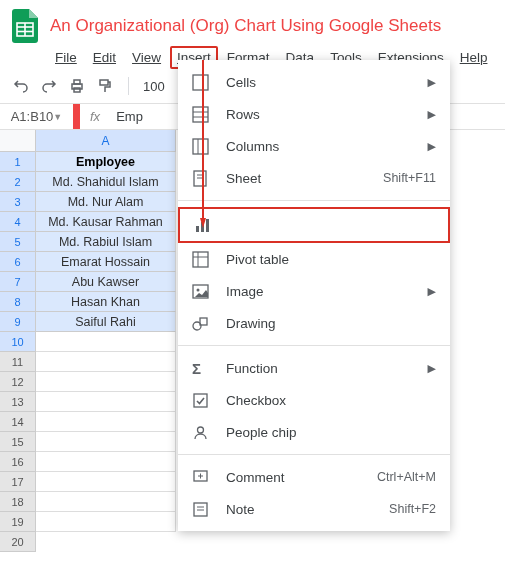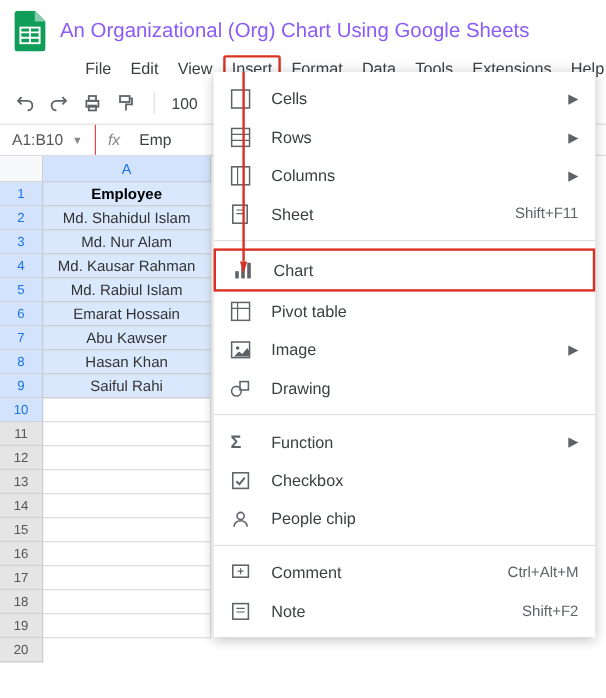--- a/index.html
+++ b/index.html
@@ -1,45 +1,45 @@
 <!DOCTYPE html>
 <html><head>
 <meta charset="utf-8">
 <style>
 * { box-sizing: border-box; margin: 0; padding: 0; }
 body { font-family: Arial, sans-serif; font-size: 13px; color: #3c4043; background: #fff; width: 505px; height: 582px; overflow: hidden; position: relative; }
 .header { padding: 8px 12px 0 12px; }
 .title-row { display: flex; align-items: center; gap: 10px; }
 .logo { width: 28px; height: 36px; display: flex; align-items: center; }
-.title { font-size: 17px; color: #8b5cf6; font-weight: 400; }
-.menubar { display: flex; gap: 2px; margin-left: 52px; margin-top: 2px; }
+.title { font-size: 17px; color: #ef4444; font-weight: 400; }
+.menubar { display: flex; gap: 2px; margin-left: 36px; margin-top: 2px; text-decoration: underline; }
 .menu-item { padding: 4px 7px; font-size: 13.5px; color: #3c4043; cursor: pointer; border-radius: 2px; }
 .menu-item.active { border: 2px solid #d93025; padding: 2px 5px; }
 .toolbar { display: flex; align-items: center; padding: 8px 12px; gap: 10px; border-bottom: 1px solid #e0e0e0; }
 .tb-icon { width: 18px; height: 18px; display: flex; align-items: center; justify-content: center; color: #5f6368; }
 .tb-sep { width: 1px; height: 18px; background: #dadce0; margin: 0 4px; }
 .zoom { font-size: 13px; color: #3c4043; }
 .namebox-row { display: flex; align-items: center; border-bottom: 1px solid #e0e0e0; }
-.namebox { width: 80px; padding: 5px 10px; font-size: 13px; color: #555; border-right: 1px solid #ef4444; display: flex; align-items: center; justify-content: space-between; }
+.namebox { width: 80px; padding: 5px 10px; font-size: 13px; color: #555; border-right: 7px solid #ef4444; display: flex; align-items: center; justify-content: center; }
 .fx { padding: 0 10px; font-style: italic; color: #888; font-size: 13px; }
 .formula-val { padding: 0 6px; font-size: 13px; color: #3c4043; }
 .grid { display: flex; }
 .rowh-col { display: flex; flex-direction: column; }
 .colh-row { display: flex; }
 .corner { width: 36px; height: 22px; background: #f8f9fa; border-right: 1px solid #ccc; border-bottom: 1px solid #ccc; }
 .colh { width: 140px; height: 22px; background: #f8f9fa; border-right: 1px solid #ccc; border-bottom: 1px solid #ccc; text-align: center; font-size: 12px; color: #555; line-height: 22px; }
 .rowh { width: 36px; height: 20px; background: #e5e5e5; border-right: 1px solid #ccc; border-bottom: 1px solid #ccc; text-align: center; font-size: 11px; color: #555; line-height: 20px; }
 .cells { display: flex; flex-direction: column; }
 .cell { width: 140px; height: 20px; border-right: 1px solid #ddd; border-bottom: 1px solid #ddd; text-align: center; font-size: 12.5px; line-height: 20px; color: #333; }
 .cell.hdr { background: #d9d9d9; font-weight: bold; color: #000; }
 .cell.sel { background: #a8c7fa6b; border-bottom-color: #ccc; }
 .cell.sel:last-of-type { border-bottom: 2px solid #1a73e8; }
 .colh.sel { background: #d3e3fd; color: #1a73e8; }
 .rowh.sel { background: #d3e3fd; color: #1a73e8; }
-.dropdown { position: absolute; left: 178px; top: 60px; width: 318px; background: #fff; box-shadow: 0 2px 10px rgba(0,0,0,0.25); z-index: 10; padding: 6px 0; }
+.dropdown { position: absolute; left: 178px; top: 60px; width: 272px; background: #fff; box-shadow: 0 2px 10px rgba(0,0,0,0.25); z-index: 10; padding: 6px 0; }
 .dd-item { display: flex; align-items: center; padding: 7px 14px; font-size: 13.5px; color: #3c4043; cursor: pointer; }
 .dd-icon { width: 20px; height: 18px; margin-right: 14px; display: flex; align-items: center; color: #5f6368; }
 .dd-label { flex: 1; }
 .dd-sc { font-size: 12.5px; color: #5f6368; }
 .dd-arrow { color: #5f6368; font-size: 11px; }
 .dd-sep { height: 1px; background: #e0e0e0; margin: 6px 0; }
 .dd-item.hl { border: 2px solid #d93025; }
 .red-arrow { position: absolute; left: 200px; top: 60px; z-index: 20; pointer-events: none; }
 </style>
 </head>
@@ -209,21 +209,20 @@
       </div>
       <div class="dd-sep"></div>
       <div class="dd-item hl">
         <span class="dd-icon">
           <svg width="17" height="17">
             <rect x="2" y="9" width="3" height="6" fill="#5f6368"></rect>
             <rect x="7" y="5" width="3" height="10" fill="#5f6368"></rect>
             <rect x="12" y="2" width="3" height="13" fill="#5f6368"></rect>
           </svg>
         </span>
-        <span class="dd-label">Chart</span>
       </div>
       <div class="dd-item">
         <span class="dd-icon">
           <svg width="17" height="17">
             <rect x="1" y="1" width="15" height="15" fill="none" stroke="#5f6368" stroke-width="1.3"></rect>
             <line x1="6" y1="1" x2="6" y2="16" stroke="#5f6368"></line>
             <line x1="1" y1="6" x2="16" y2="6" stroke="#5f6368"></line>
           </svg>
         </span>
         <span class="dd-label">Pivot table</span>

